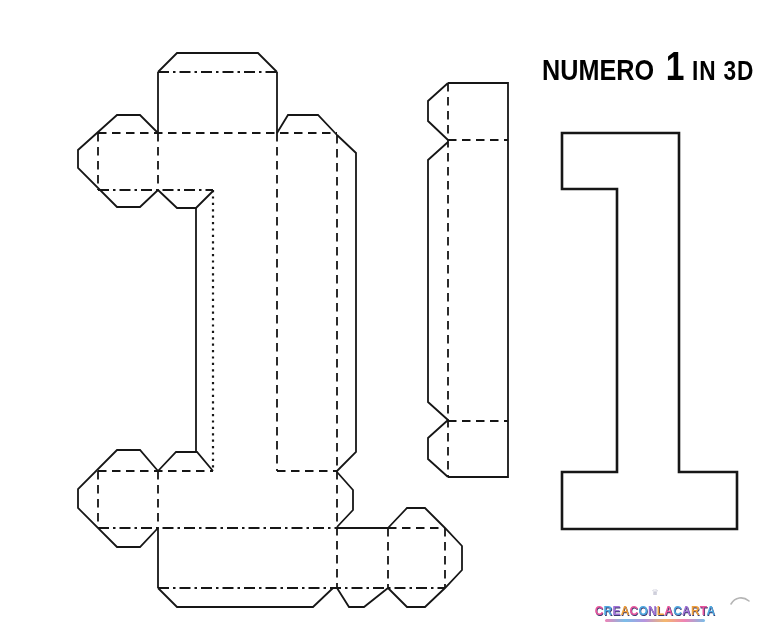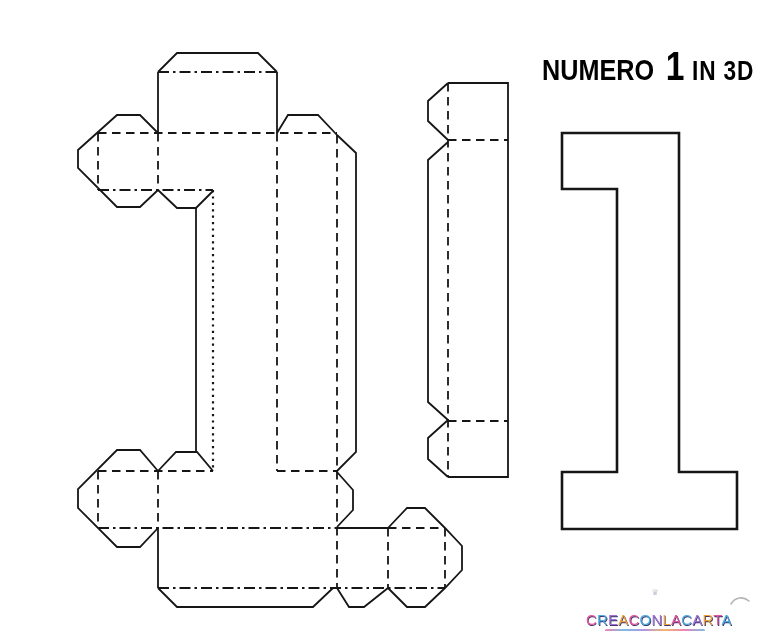--- a/index.html
+++ b/index.html
@@ -31,23 +31,23 @@
   .title .big-number{font-size:40px;font-weight:bold;line-height:1;margin:0 9px 0 14px;}
   .title .suffix{font-size:27px;font-weight:bold;letter-spacing:1px;}
 
   
   .logo{
     position:absolute;left:586px;top:589px;width:138px;
     text-align:center;line-height:1;
   }
   .logo .crown{font-size:8px;color:#c3c3d2;display:block;line-height:1;}
   .logo .logo-text{
-    font-size:15px;font-weight:normal;letter-spacing:0.2px;
+    font-size:12px;font-weight:bold;letter-spacing:0.2px;
     text-shadow:0.6px 0.6px 0 #3a3a6e, -0.5px -0.5px 0 #ffffff;
-    display:block;margin-top:15px;white-space:nowrap;
+    display:block;margin-top:8px;white-space:nowrap;
   }
   .logo .tagline{
     display:block;height:3px;width:100px;margin:2px auto 0;
     border-radius:2px;opacity:.75;
     background:linear-gradient(90deg,#e85a9e,#4fa8e0,#a070d4,#f0a03c,#e85a9e,#4fa8e0);
   }
 </style>
 </head>
 <body>
 

